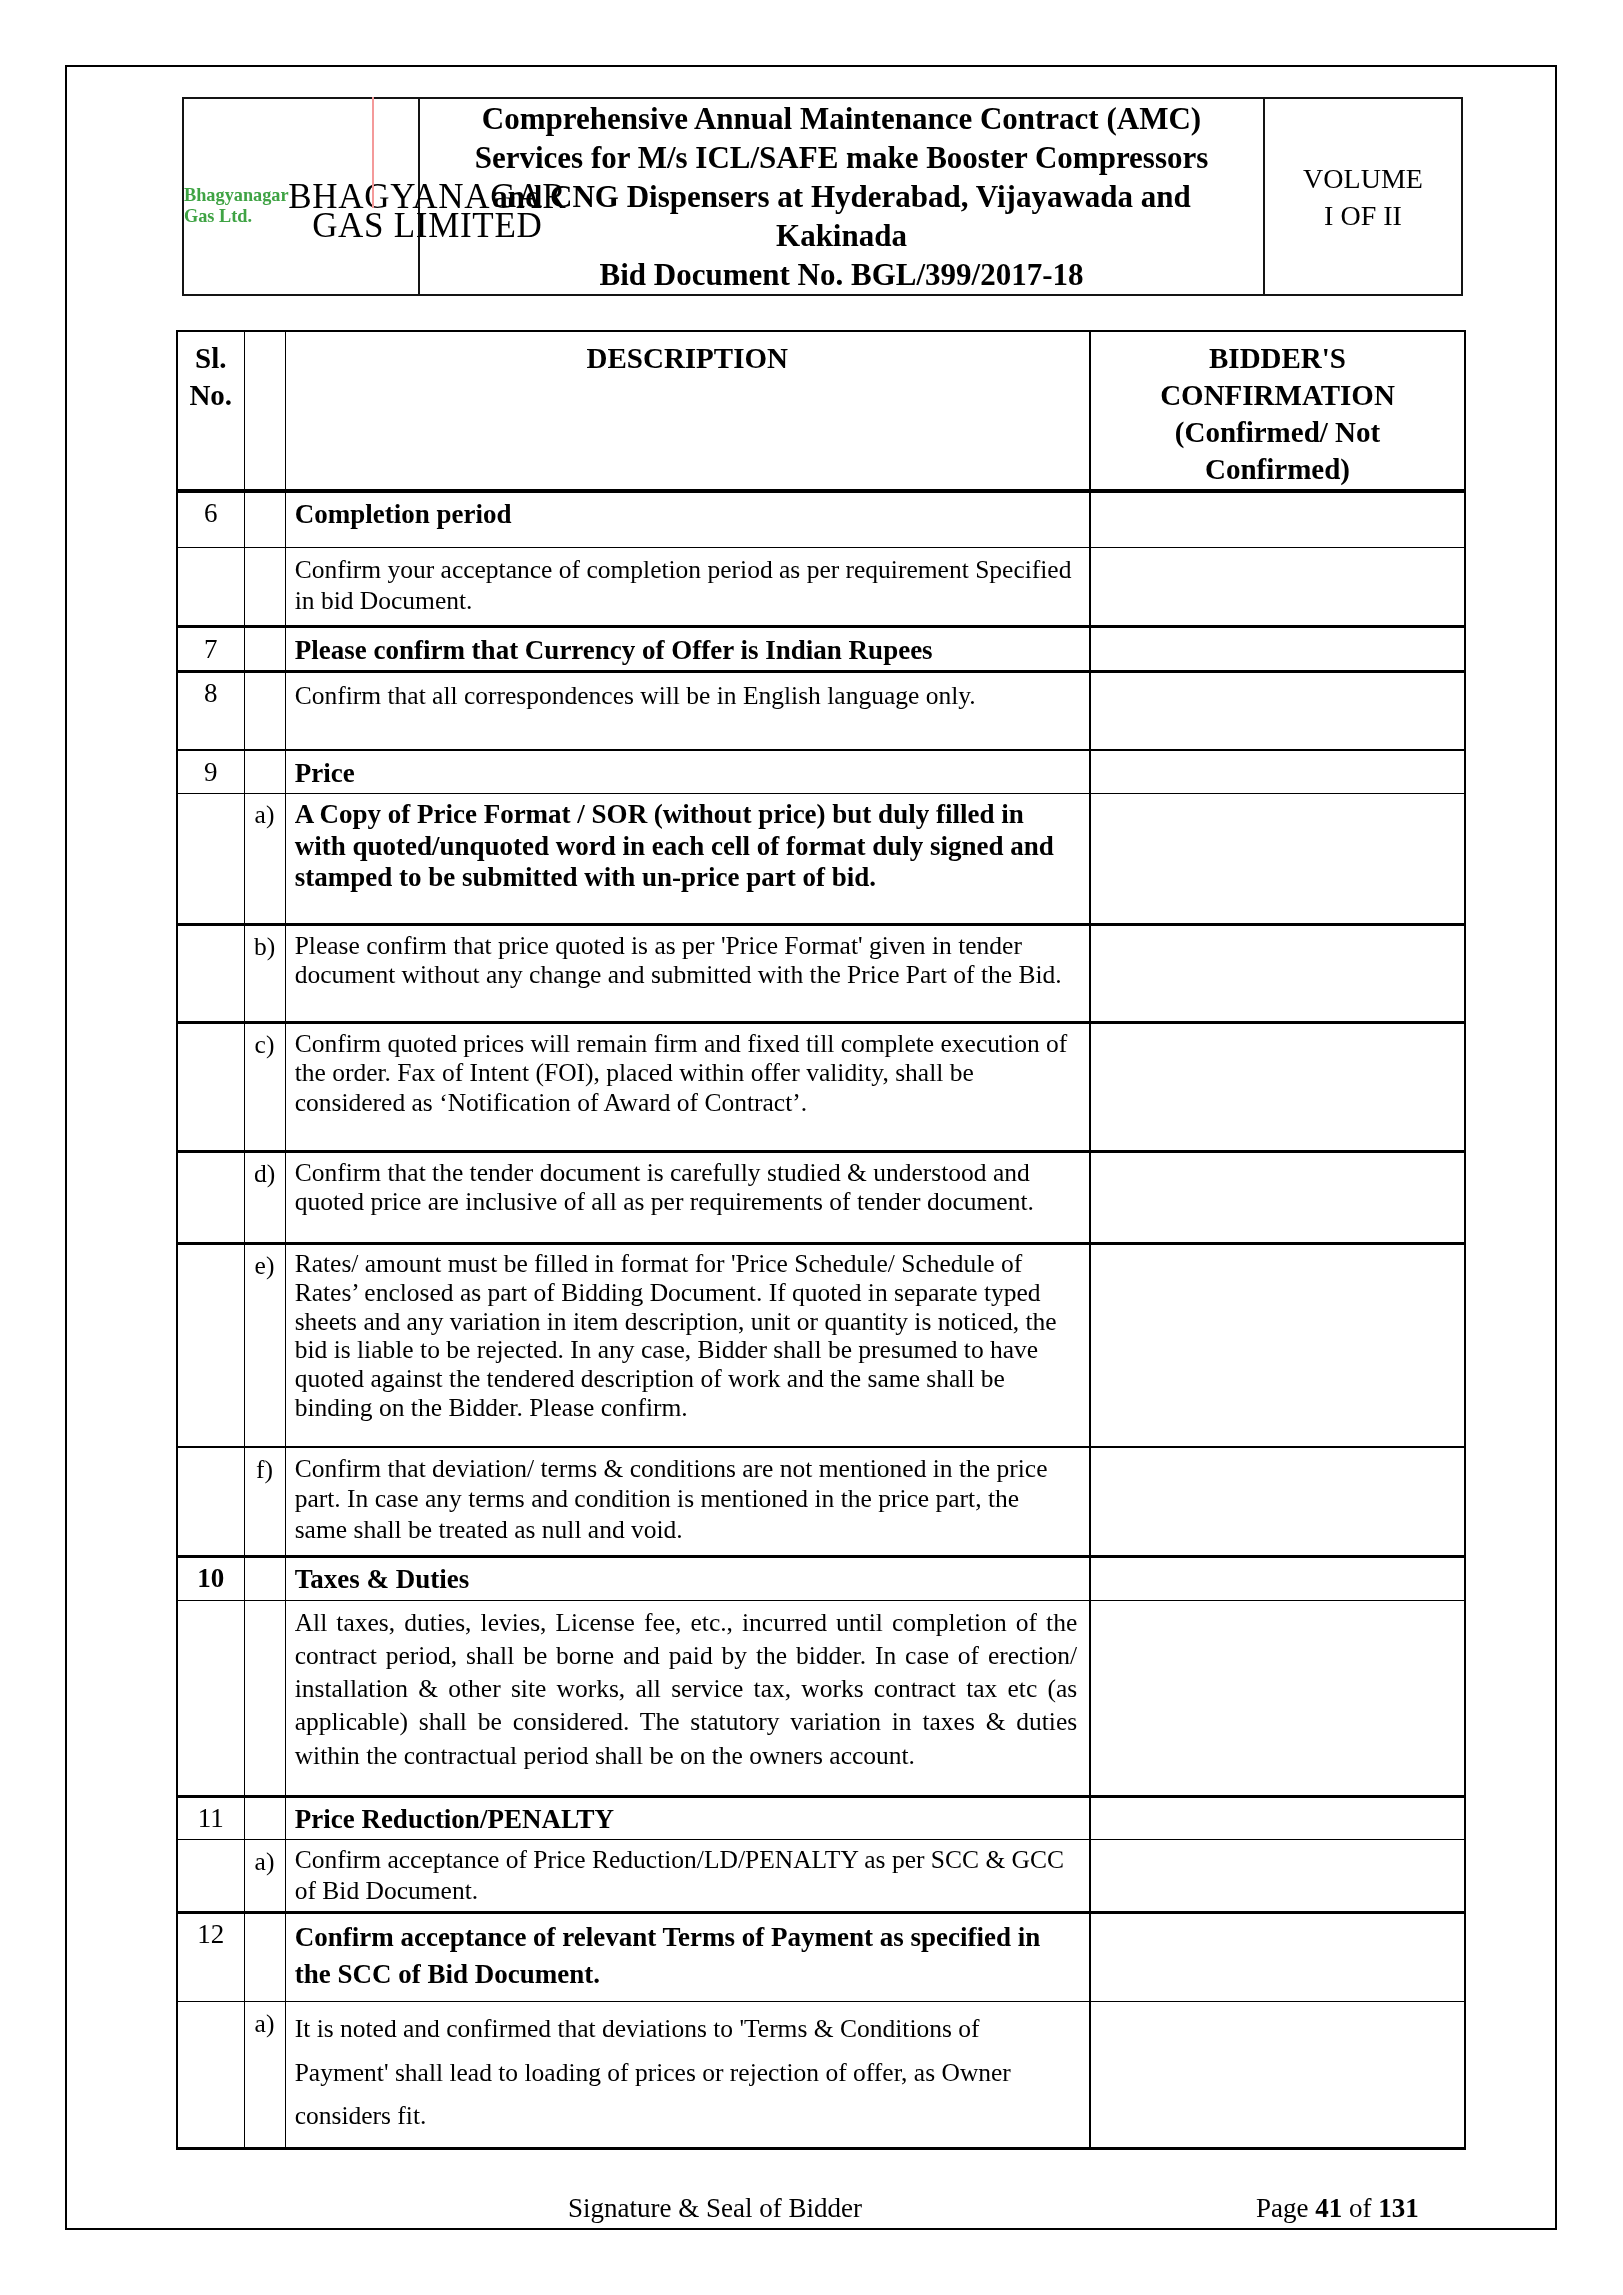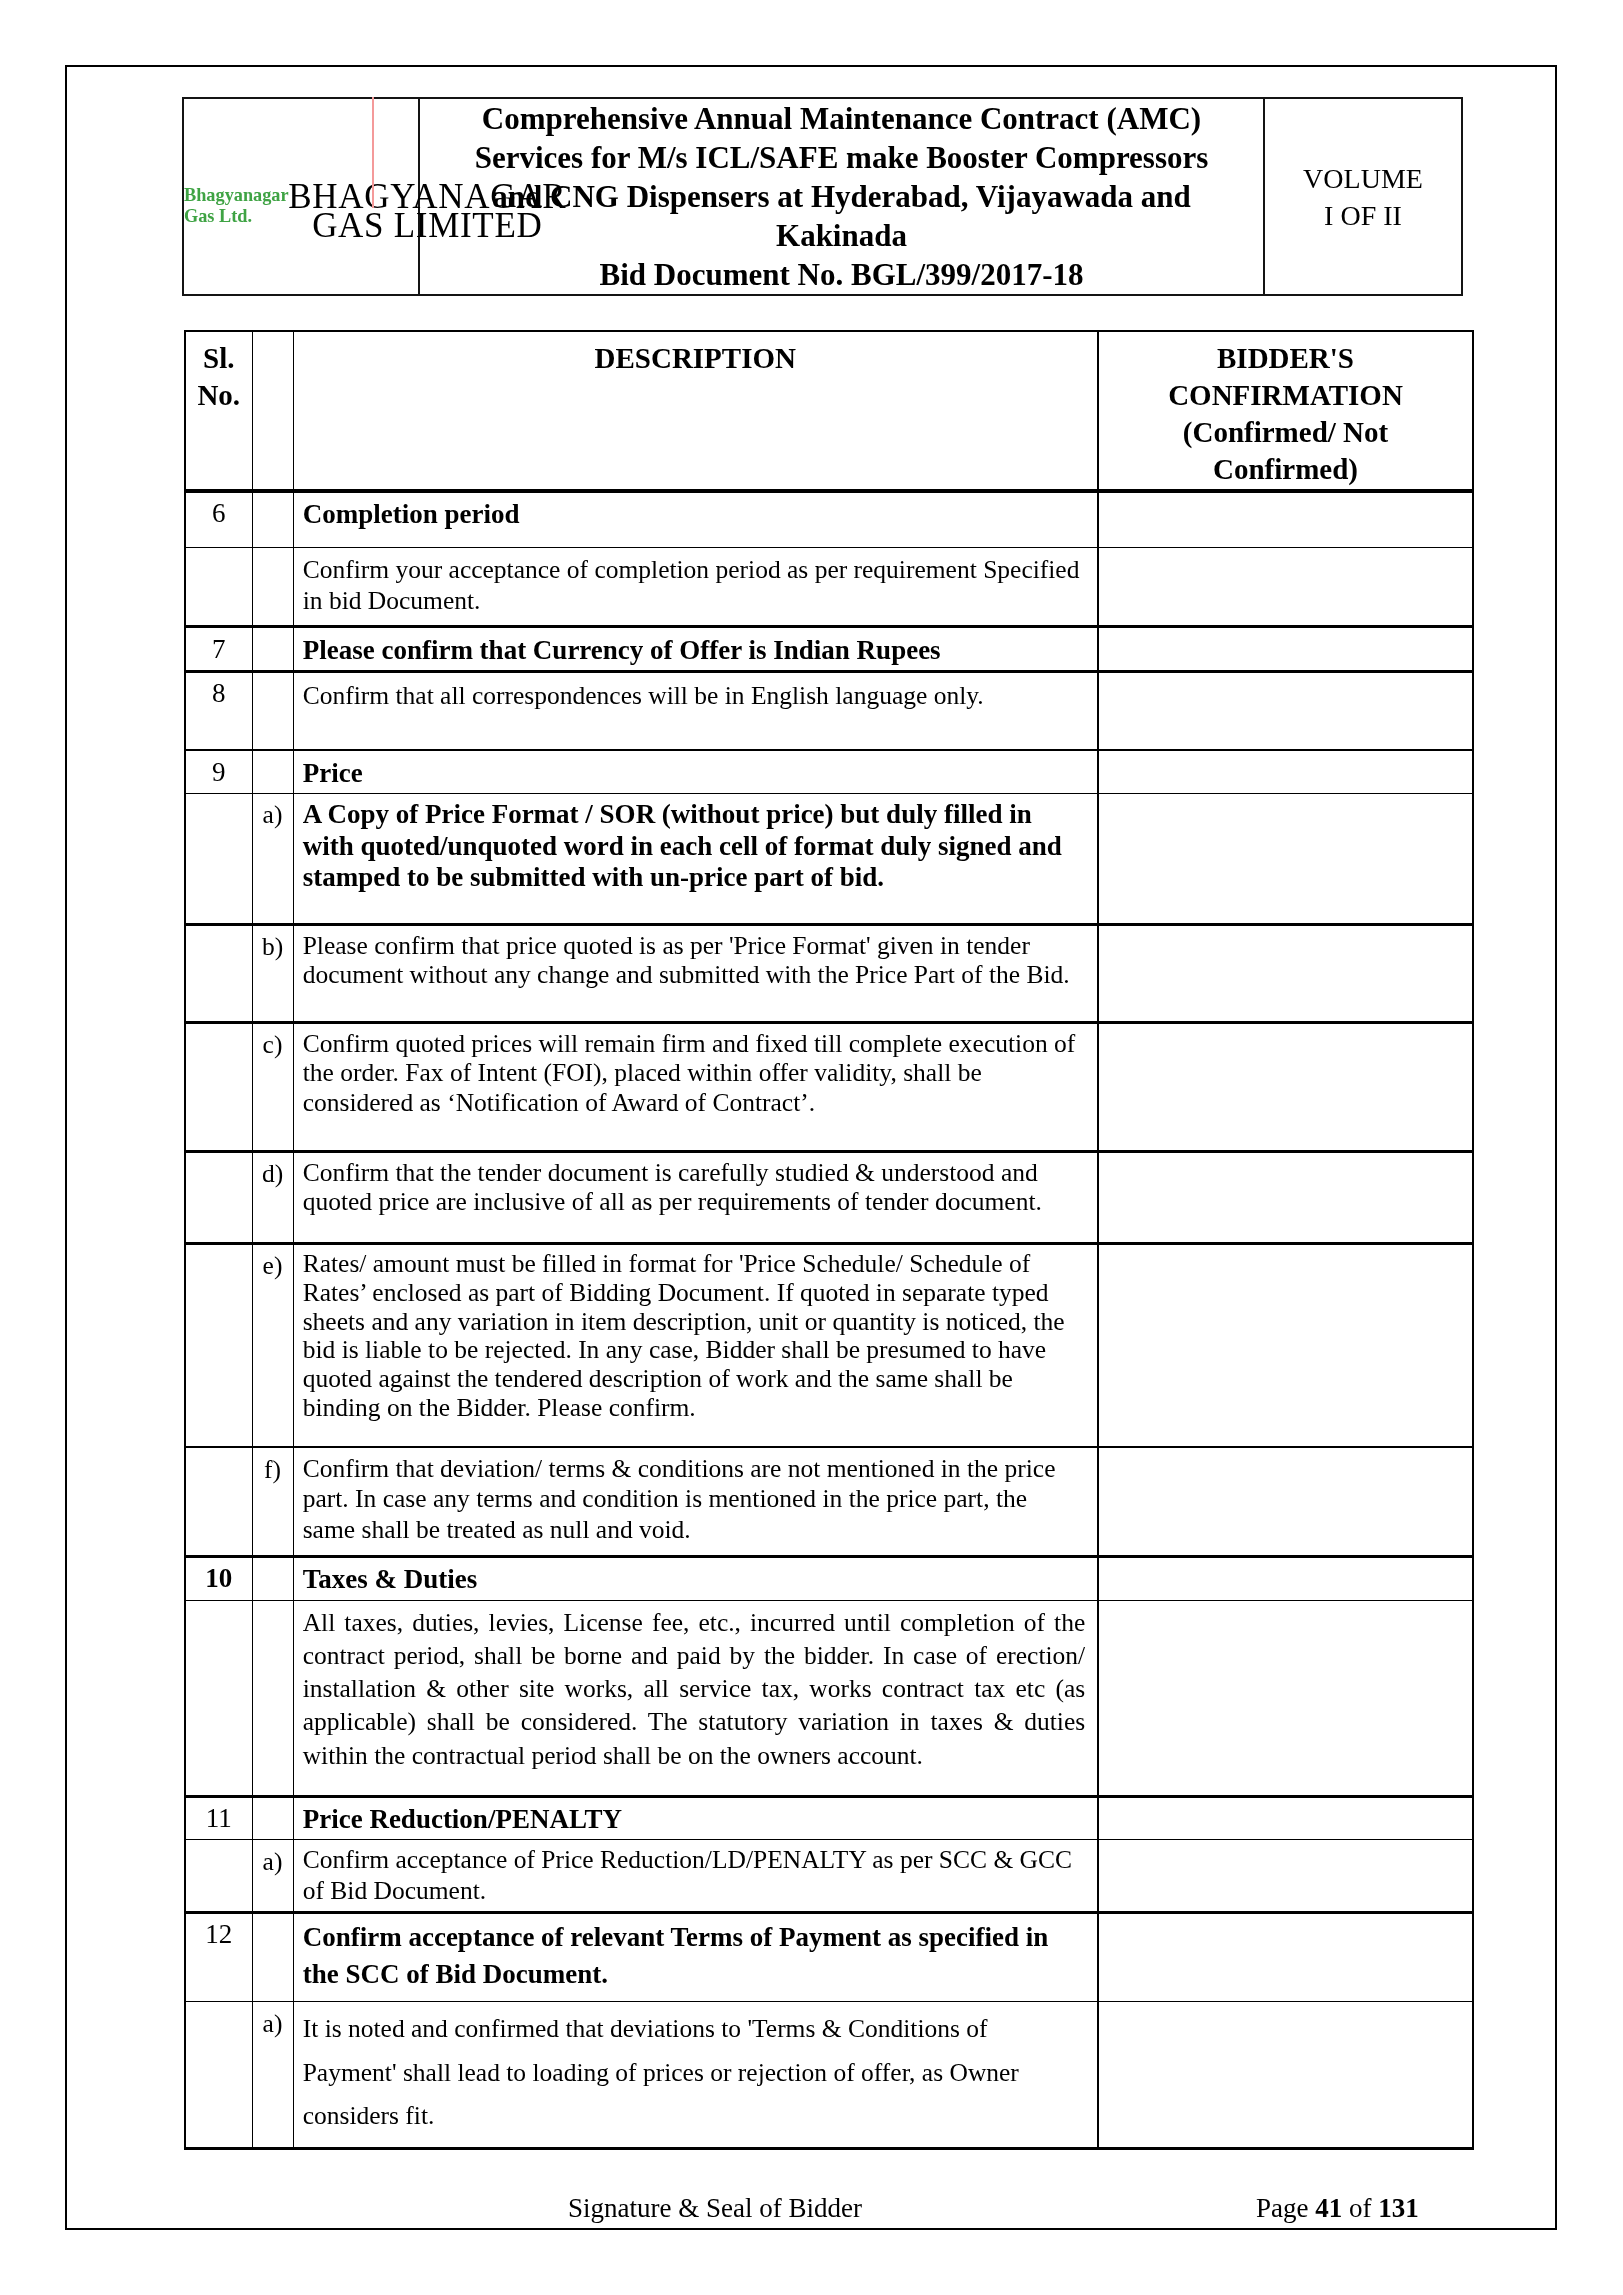--- a/index.html
+++ b/index.html
@@ -23,21 +23,21 @@
 
   .title-cell { flex:1; border-right:2px solid #141414; display:flex; flex-direction:column;
     justify-content:center; align-items:center; font-weight:bold; font-size:31px; line-height:39px; }
   .title-line { white-space:nowrap; }
 
   .volume-cell { width:196px; display:flex; flex-direction:column; justify-content:center;
     align-items:center; font-size:28px; line-height:37px;border-radius:11px; }
 
   
   table.main-table {
-    position:absolute; left:184px; top:330px; width:1288px;
+    position:absolute; left:176px; top:330px; width:1288px;
     border-collapse:collapse; table-layout:fixed; background:#fff;
   }
   .main-table th, .main-table td { vertical-align:top; overflow:hidden; }
   .main-table th { border-top:2px solid #000; font-weight:bold; font-size:29px; line-height:37px; padding-top:7.9px; text-align:center; }
   th.conf { padding-left:23px; padding-right:23px; }
   td.sl  { text-align:center; font-size:27px; padding-top:5.2px;  border-right:1.3px solid #000; }
   td.letter { text-align:center; font-size:25.5px; padding-top:6.5px; border-right:1.3px solid #000; }
   td.desc { font-size:25.5px; line-height:1.22; padding:5.2px 11.8px 3.9px 9.2px; border-right:2px solid #000; }
   th.sl, th.letter { border-right:1.3px solid #000; }
   th.desc { border-right:2px solid #000; }

